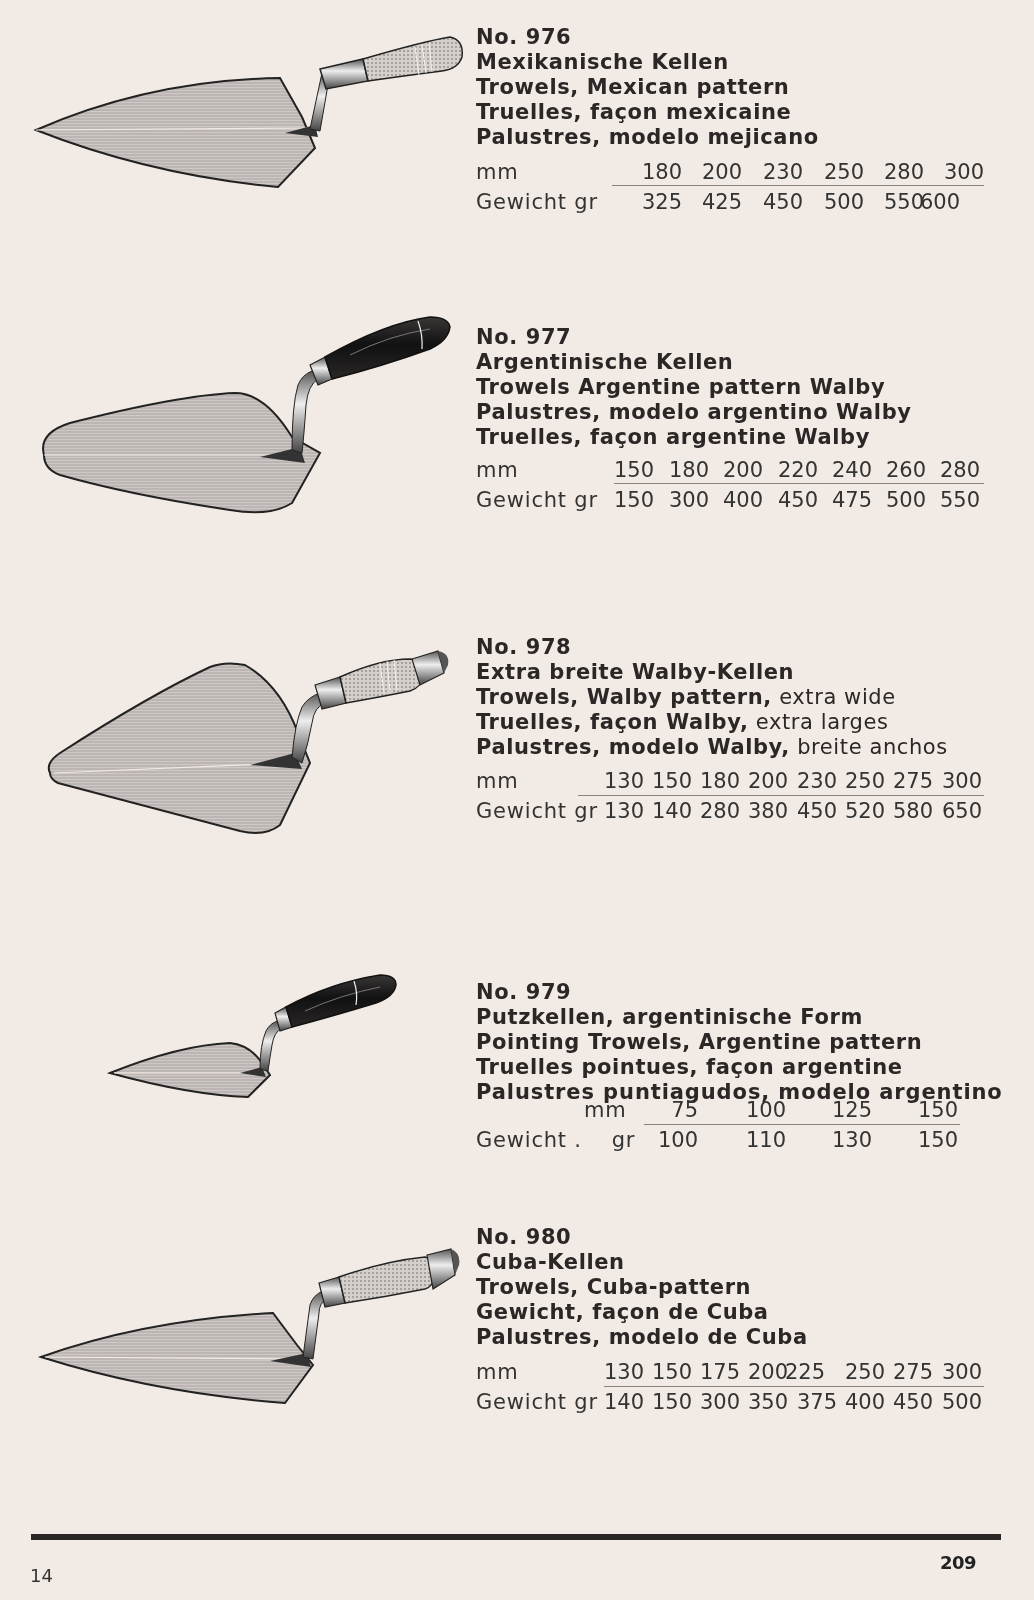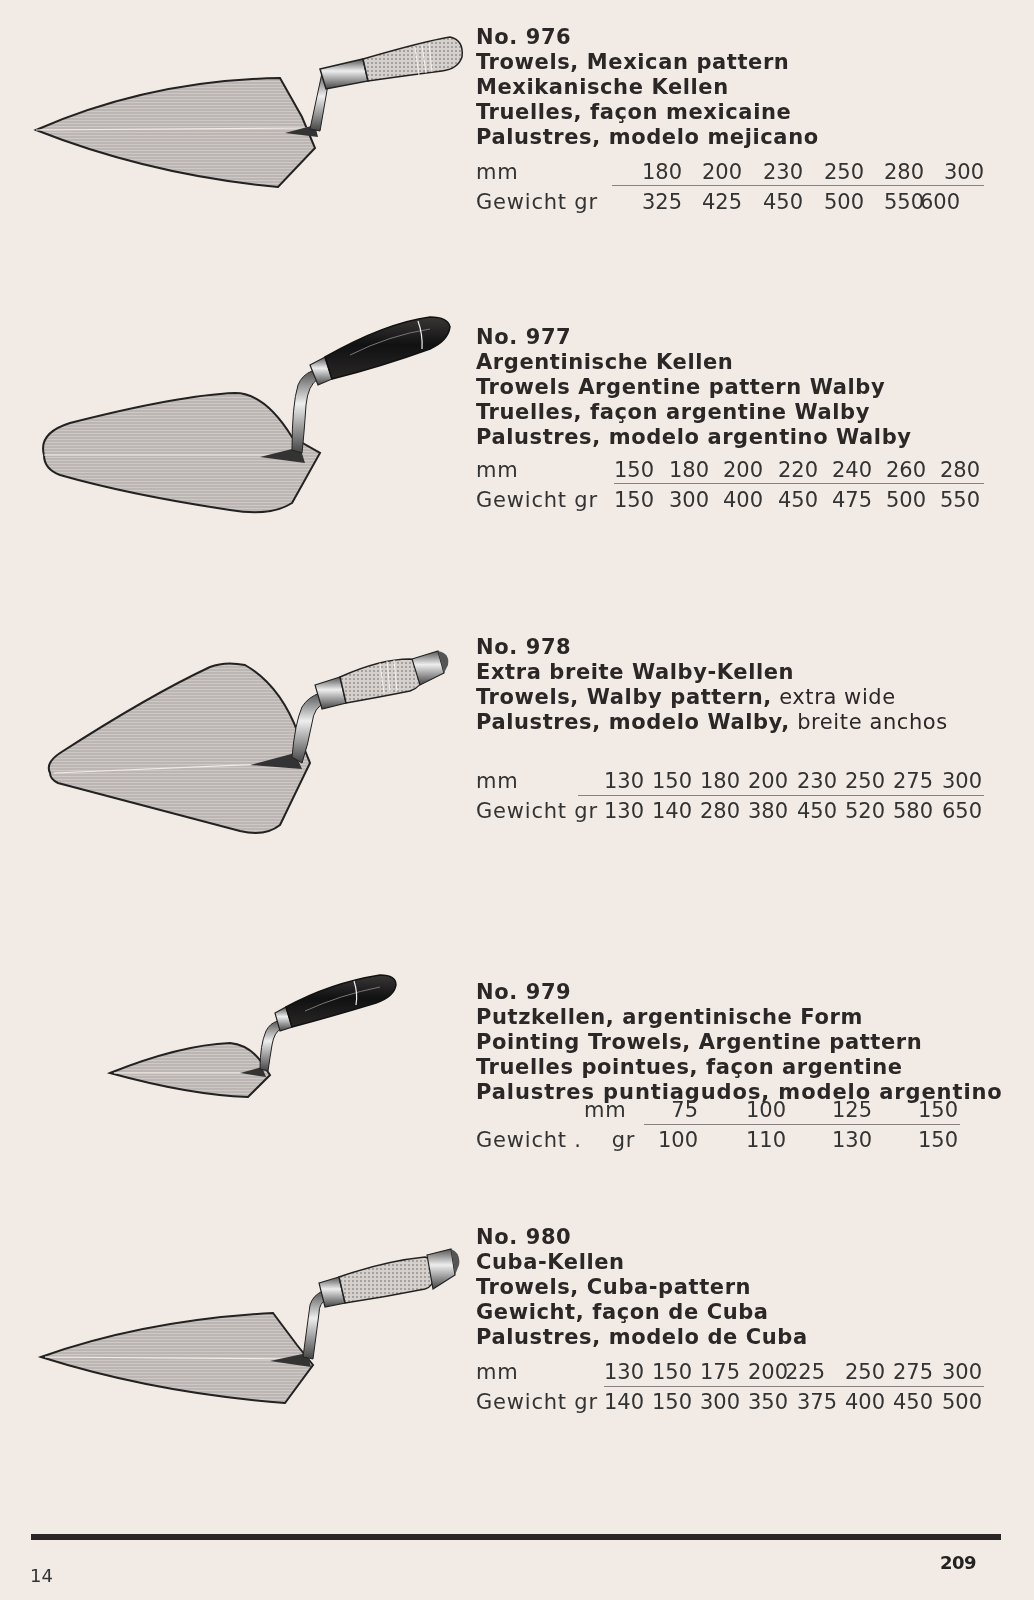--- a/index.html
+++ b/index.html
@@ -62,22 +62,22 @@
     <path d="M6,105 Q120,55 250,53 L272,92 L285,123 L248,162 Q120,150 6,105 Z" fill="url(#hatch)" stroke="#222" stroke-width="2"></path>
     <path d="M6,105 L285,103" stroke="#f2ebe5" stroke-width="1.2"></path>
     <path d="M255,108 L285,100 L288,112 Z" fill="#333"></path>
     <path d="M280,104 L292,48 L300,48 L290,106 Z" fill="url(#ferrule)" stroke="#222" stroke-width="1"></path>
     <path d="M290,44 L333,34 L338,56 L296,64 Z" fill="url(#ferrule)" stroke="#222" stroke-width="1.5"></path>
     <path d="M333,34 Q395,16 420,12 Q434,15 432,32 Q428,44 412,46 Q380,50 338,56 Z" fill="url(#knurl)" stroke="#222" stroke-width="1.5"></path>
     <path d="M385,22 L389,50 M392,20 L396,48 M399,18 L402,47" stroke="#f5f0ec" stroke-width="1"></path>
   </svg>
   <div class="text" style="top:25px;">
     <div class="title-line">No. 976</div>
+    <div class="title-line"><span>Mexikanische  Kellen</span></div>
     <div class="title-line"><span>Trowels, Mexican  pattern</span></div>
-    <div class="title-line"><span>Mexikanische  Kellen</span></div>
     <div class="title-line"><span>Truelles, façon  mexicaine</span></div>
     <div class="title-line"><span>Palustres,  modelo  mejicano</span></div>
   </div>
   <div class="tbl" style="top:158px;">
     <div class="row" style="top:0;">
       <span class="lbl">mm</span>
       <span class="cell" style="left:154px">180</span>
       <span class="cell" style="left:214px">200</span>
       <span class="cell" style="left:275px">230</span>
       <span class="cell" style="left:336px">250</span>
@@ -105,22 +105,22 @@
     <path d="M262,145 Q262,100 268,80 Q272,70 282,66 L288,74 Q278,80 276,100 Q274,130 272,148 Z" fill="url(#ferrule)" stroke="#222" stroke-width="1"></path>
     <path d="M280,60 L295,52 L302,74 L288,80 Z" fill="url(#ferrule)" stroke="#222" stroke-width="1.2"></path>
     <path d="M295,52 Q355,18 400,12 Q418,12 420,22 Q418,36 400,44 Q350,62 302,74 Z" fill="url(#dark)" stroke="#111" stroke-width="1.5"></path>
     <path d="M320,50 Q360,30 400,24" stroke="#777" stroke-width="1" fill="none"></path>
     <path d="M388,16 Q393,30 392,44" stroke="#eee" stroke-width="1.2" fill="none"></path>
   </svg>
   <div class="text" style="top:325px;">
     <div class="title-line">No. 977</div>
     <div class="title-line"><span>Argentinische  Kellen</span></div>
     <div class="title-line"><span>Trowels  Argentine  pattern  Walby</span></div>
+    <div class="title-line"><span>Palustres,  modelo  argentino  Walby</span></div>
     <div class="title-line"><span>Truelles, façon  argentine  Walby</span></div>
-    <div class="title-line"><span>Palustres,  modelo  argentino  Walby</span></div>
   </div>
   <div class="tbl" style="top:456px;">
     <div class="row" style="top:0;">
       <span class="lbl">mm</span>
       <span class="cell" style="left:126px">150</span>
       <span class="cell" style="left:181px">180</span>
       <span class="cell" style="left:235px">200</span>
       <span class="cell" style="left:290px">220</span>
       <span class="cell" style="left:344px">240</span>
       <span class="cell" style="left:398px">260</span>
@@ -149,20 +149,21 @@
     <path d="M275,40 L300,32 L306,58 L282,64 Z" fill="url(#ferrule)" stroke="#222" stroke-width="1.2"></path>
     <path d="M300,32 Q340,14 370,14 Q384,16 384,30 Q382,42 370,46 Q340,52 306,58 Z" fill="url(#knurl)" stroke="#222" stroke-width="1.5"></path>
     <path d="M340,18 L344,48 M347,16 L350,47 M354,15 L357,46" stroke="#f5f0ec" stroke-width="1"></path>
     <path d="M372,14 L398,6 L404,28 L380,40 Z" fill="url(#ferrule)" stroke="#222" stroke-width="1.2"></path>
     <path d="M398,6 Q410,8 408,20 L404,28 Z" fill="#555"></path>
   </svg>
   <div class="text" style="top:635px;">
     <div class="title-line">No. 978</div>
     <div class="title-line"><span>Extra  breite  Walby-Kellen</span></div>
     <div class="title-line"><span>Trowels,  Walby  pattern,</span><span class="light"> extra  wide</span></div>
+    <div class="title-line"><span>Truelles,  façon  Walby,</span><span class="light"> extra  larges</span></div>
     <div class="title-line"><span>Palustres,  modelo  Walby,</span><span class="light"> breite  anchos</span></div>
   </div>
   <div class="tbl" style="top:767px;">
     <div class="row" style="top:0;">
       <span class="lbl">mm</span>
       <span class="cell" style="left:116px">130</span>
       <span class="cell" style="left:164px">150</span>
       <span class="cell" style="left:212px">180</span>
       <span class="cell" style="left:260px">200</span>
       <span class="cell" style="left:309px">230</span>

